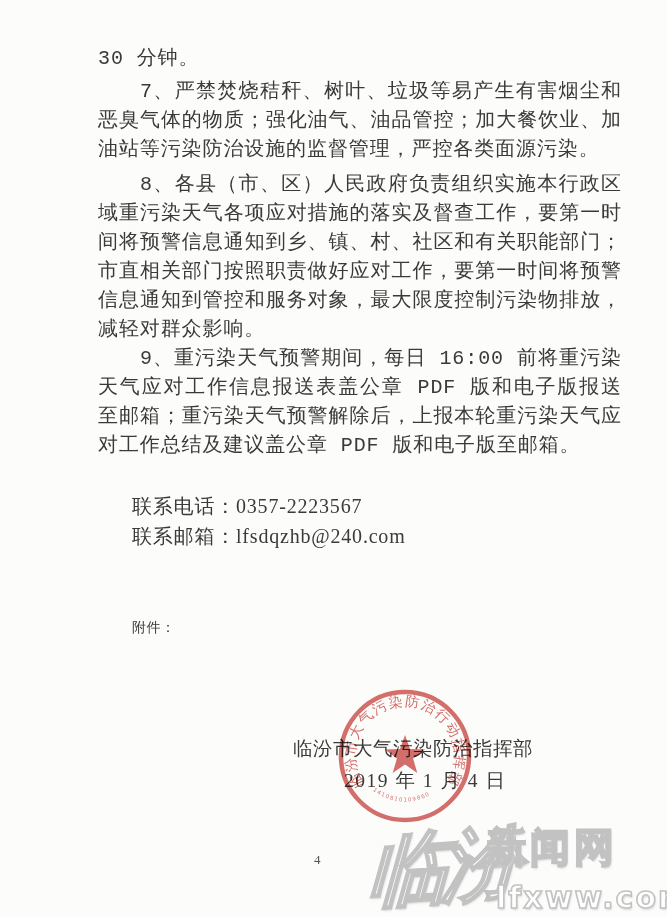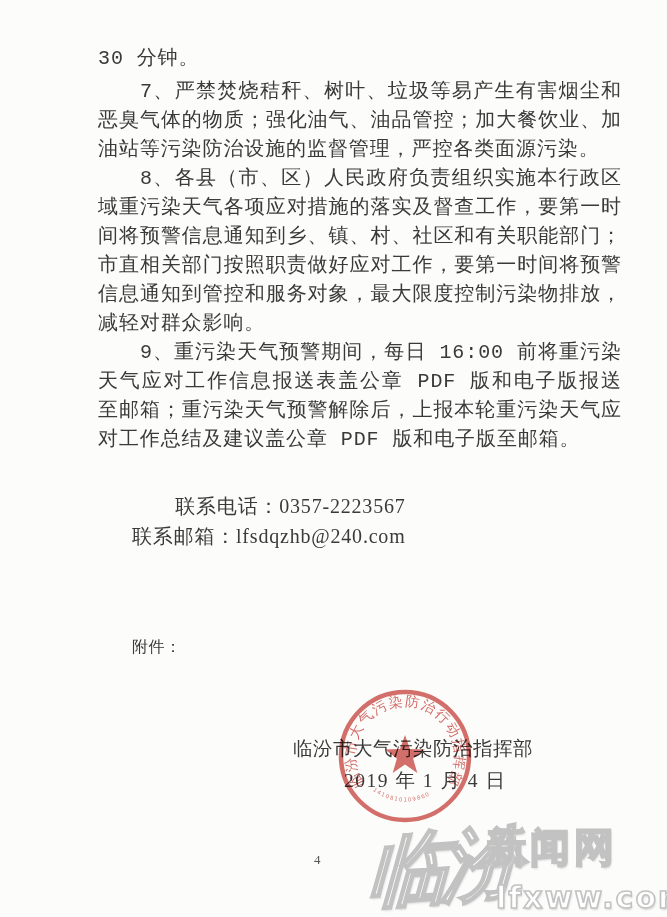--- a/index.html
+++ b/index.html
@@ -21,38 +21,38 @@
     left: 98px; top: 44px; width: 524px;
     font-size: 20px;
     line-height: 29px;
     letter-spacing: 0.9px;
     color: #3a3a3a;
     text-align: justify;
   }
   .doc-body p { margin: 0; font-family: Liberation Mono, monospace; }
   .doc-body p.indent { text-indent: 42px; }
   .doc-body p.mt1 { margin-top: 4px; }
-  .doc-body p.mt2 { }
+  .doc-body p.mt2 { margin-top: 6px; }
   .doc-body p.mt3 { }
 
   
   .contact {
     position: absolute;
     left: 132px; top: 492px;
     font-size: 20px; line-height: 29.5px;
     letter-spacing: 0.8px; color: #3a3a3a;
   }
-  .contact .row { white-space: nowrap; text-align: right; }
+  .contact .row { white-space: nowrap; }
 
   
   .attachments {
     position: absolute;
-    left: 132px; top: 632px;
+    left: 132px; top: 613px;
     display: flex; align-items: flex-start;
-    font-size: 16px; line-height: 29.5px;
+    font-size: 14px; line-height: 29.5px;
     letter-spacing: 0.5px; color: #3a3a3a;
   }
   .attachments .items div { white-space: nowrap; }
 
   
   .sig-org {
     position: absolute; left: 293px; top: 735px;
     font-size: 19.5px; letter-spacing: 0.5px; color: #3a3a3a;
     white-space: nowrap;
   }

